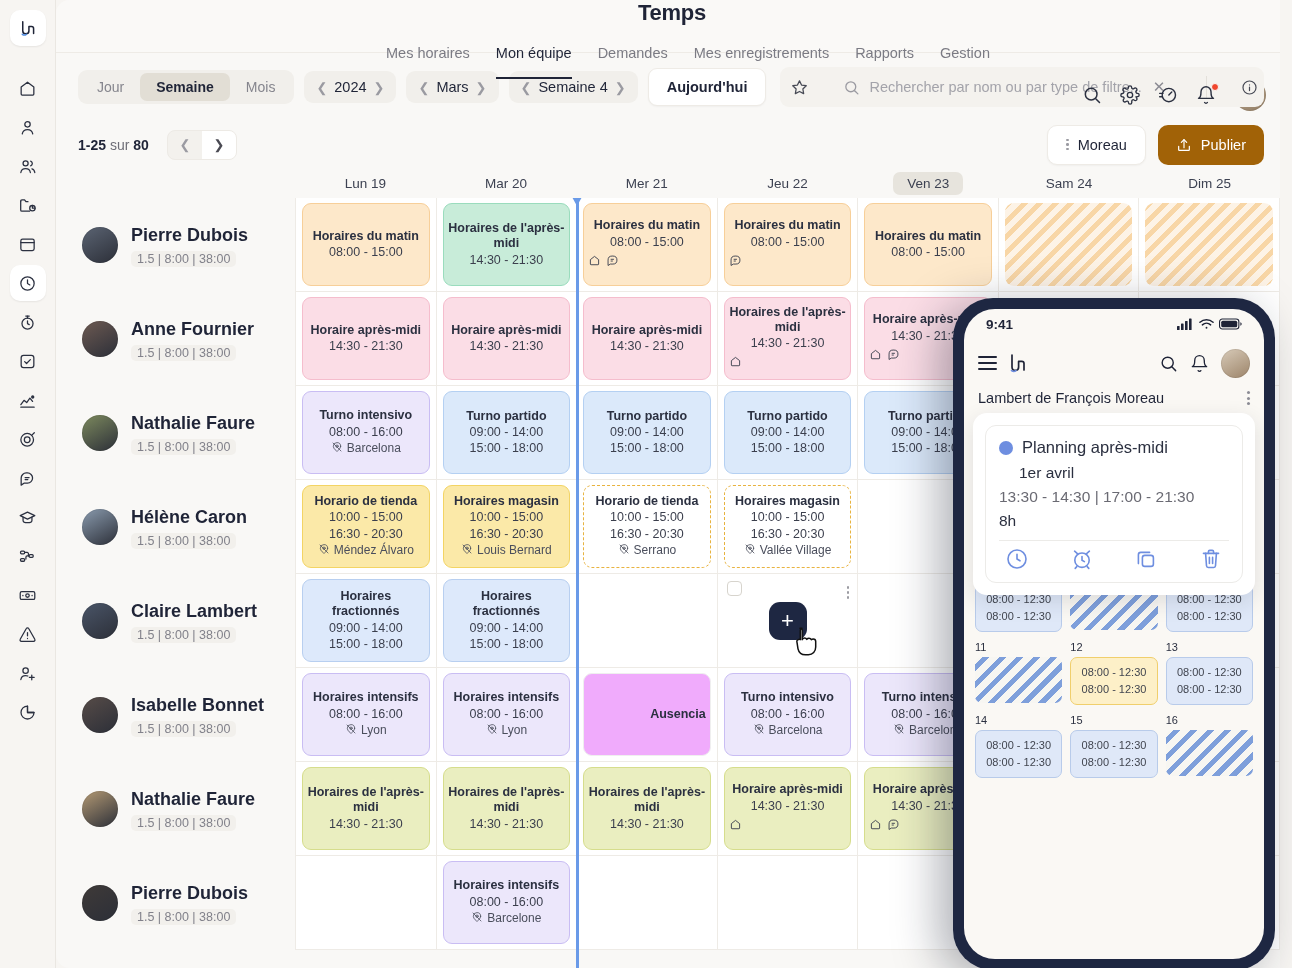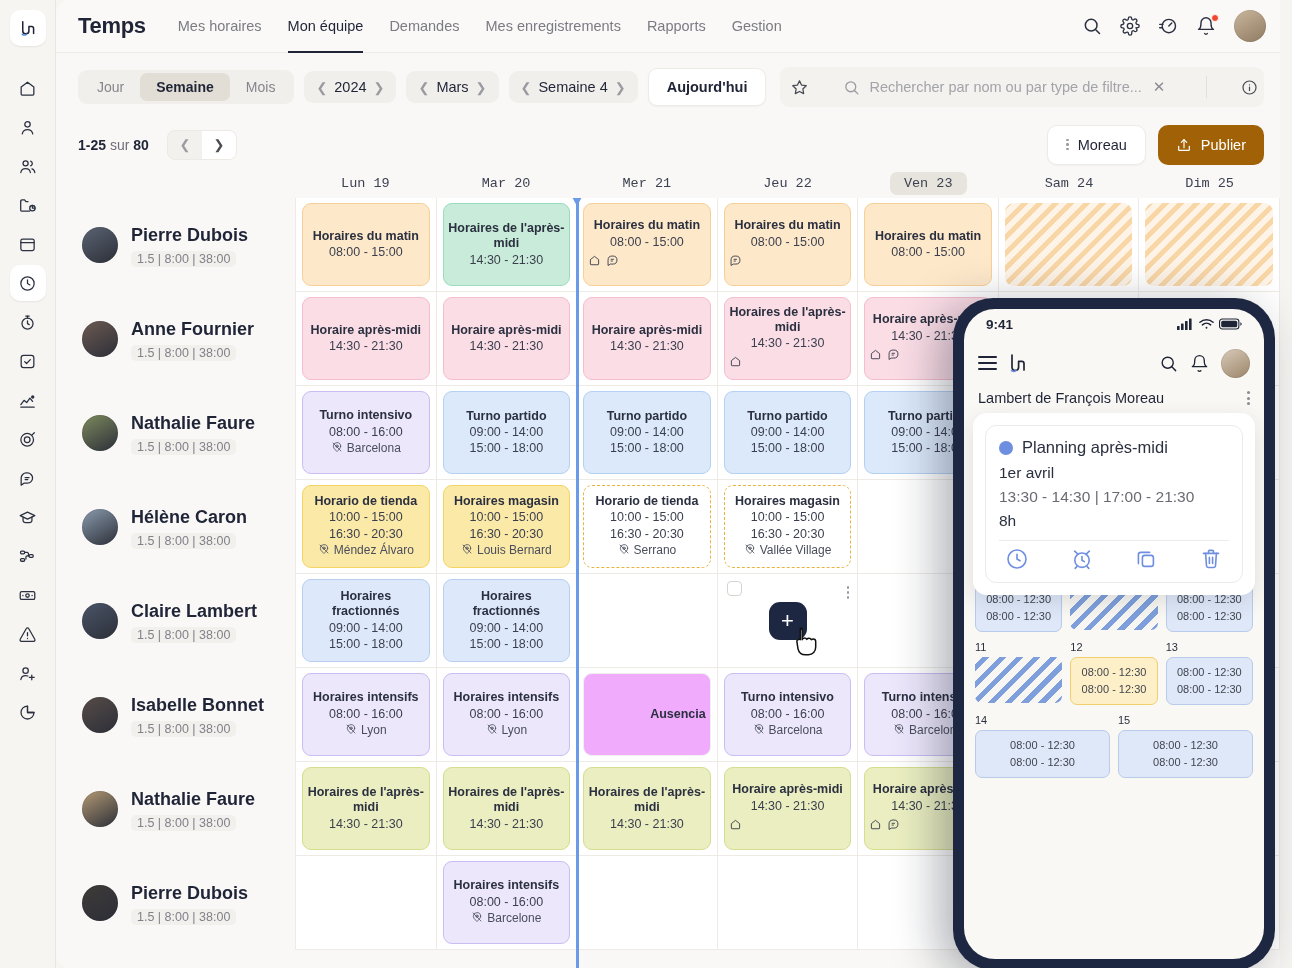--- a/index.html
+++ b/index.html
@@ -42,20 +42,21 @@
     background: #f9f8f6;
     border-radius: 14px 0 0 14px;
     overflow: hidden;
   }
 
   
   #topbar {
     height: 53px; display: flex; align-items: center;
     padding: 0 14px 0 22px; border-bottom: 1px solid #eeebe6;
     background: #faf9f7;
+    flex-direction: column;
   }
   #brand { font-size: 22px; font-weight: 700; color: #1f2437; letter-spacing: -.3px; }
   #nav { display: flex; align-items: center; gap: 26px; margin-left: 32px; height: 53px; }
   .nav-item {
     font-size: 14.5px; color: #7b7b84; height: 53px; display: flex;
     align-items: center; position: relative; white-space: nowrap;
   }
   .nav-item.active { color: #1f2437; font-weight: 400; }
   .nav-item.active::after {
     content: ""; position: absolute; left: 0; right: 0; bottom: 0;
@@ -142,21 +143,21 @@
   }
   #publish-btn svg { width: 16px; height: 16px; }
 
   
   #gridhead {
     display: flex; height: 30px; align-items: center;
     padding-left: 16px; background: #f9f8f6;
   }
   #gridhead .namecol { width: 223px; flex: 0 0 223px; }
   .daycol-h {
-    flex: 1 1 0; display: flex; align-items: center; justify-content: center; font-family: Liberation Mono, monospace;
+    flex: 1 1 0; display: flex; align-items: center; justify-content: center;
   }
   .daylabel {
     font-size: 13.5px; color: #3d4252; padding: 4px 14px; border-radius: 7px;
   }
   .daylabel.today { background: #e7e4dd; }
 
   #gridbody {
     position: absolute; left: 16px; right: 0; top: 0; bottom: 0;
     display: flex;
   }
@@ -286,21 +287,21 @@
 
   #ph-card {
     position: absolute; left: 9px; right: 9px; top: 104px;
     background: #fff; border-radius: 14px; padding: 12px;
     box-shadow: 0 7px 22px rgba(25,30,50,.12); z-index: 3;
   }
   #ph-card-inner { border: 1px solid #ecebe8; border-radius: 11px; padding: 12px 13px 9px; }
   .pc-row1 { display: flex; align-items: center; gap: 9px; }
   .pc-dot { width: 14px; height: 14px; border-radius: 50%; background: #6e8ee0; }
   .pc-title { font-size: 16.5px; color: #2b3040; }
-  .pc-date { font-size: 15.5px; color: #2b3040; margin-top: 7px; }
+  .pc-date { font-size: 15.5px; color: #2b3040; margin-top: 7px; margin-left: 20px; }
   .pc-time { font-size: 15.5px; color: #6a6a73; margin-top: 6px; }
   .pc-dur { font-size: 15.5px; color: #2b3040; margin-top: 6px; }
   .pc-sep { height: 1px; background: #ecebe8; margin: 10px 0 4px; }
   .pc-acts { display: flex; justify-content: space-between; padding: 2px 6px 2px; }
   .pc-acts .a { color: #6e8ee0; display: flex; }
   .pc-acts .a svg { width: 24px; height: 24px; }
 
   #ph-cal { position: absolute; left: 0; right: 0; top: 188px; bottom: 0; padding: 0 11px; }
   .mini-row { display: flex; gap: 8px; margin-bottom: 9px; }
   .mini-cell { flex: 1 1 0; }
@@ -1181,20 +1182,24 @@
                 <div class="mt">08:00 - 12:30</div>
                 <div class="mt">08:00 - 12:30</div>
               </div>
             </div>
             <div class="mini-cell">
               <div class="mini-dl">15</div>
               <div class="mini-box">
                 <div class="mt">08:00 - 12:30</div>
                 <div class="mt">08:00 - 12:30</div>
               </div>
+            </div>
+            <div class="mini-cell">
+              <div class="mini-dl">16</div>
+              <div class="mini-hatch" style="height:46px"></div>
             </div>
           </div>
         </div>
 
       <div id="ph-card">
         <div id="ph-card-inner">
           <div class="pc-row1">
             <span class="pc-dot"></span>
             <span class="pc-title">Planning après-midi</span>
           </div>

